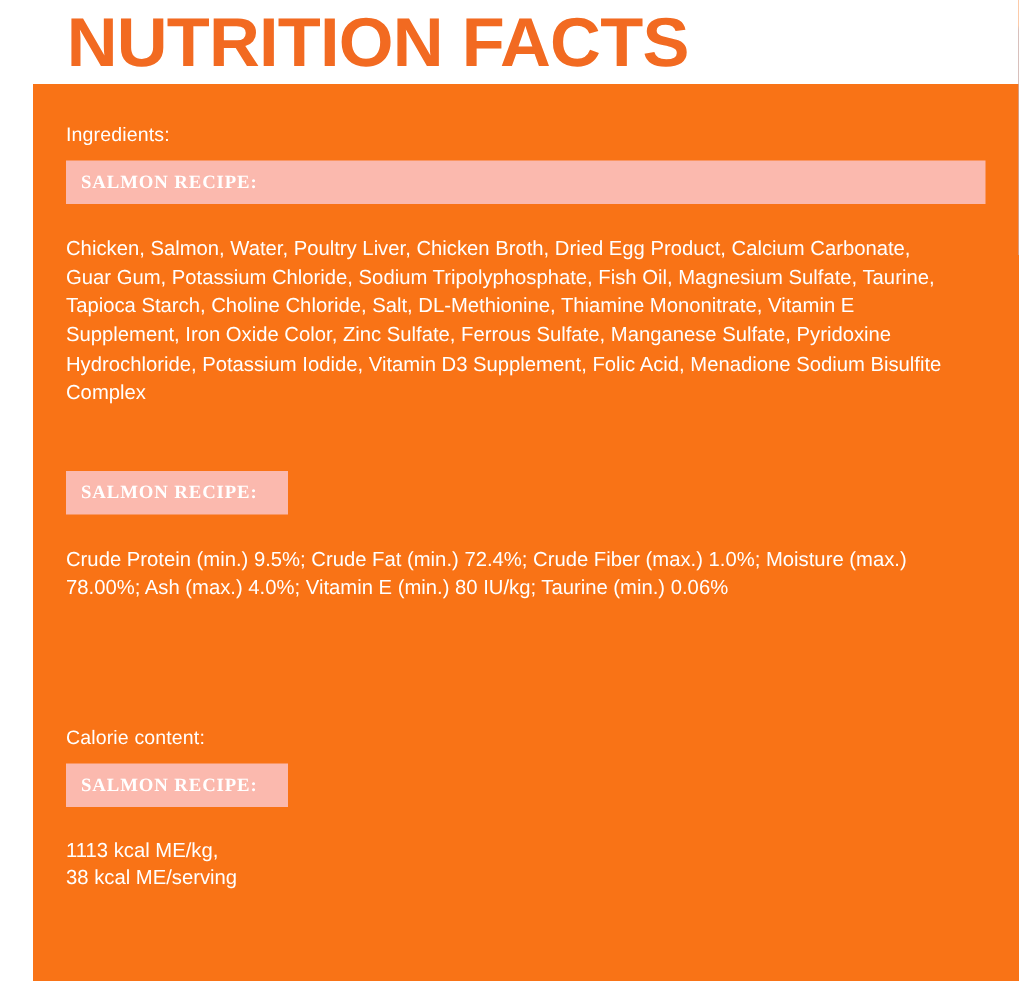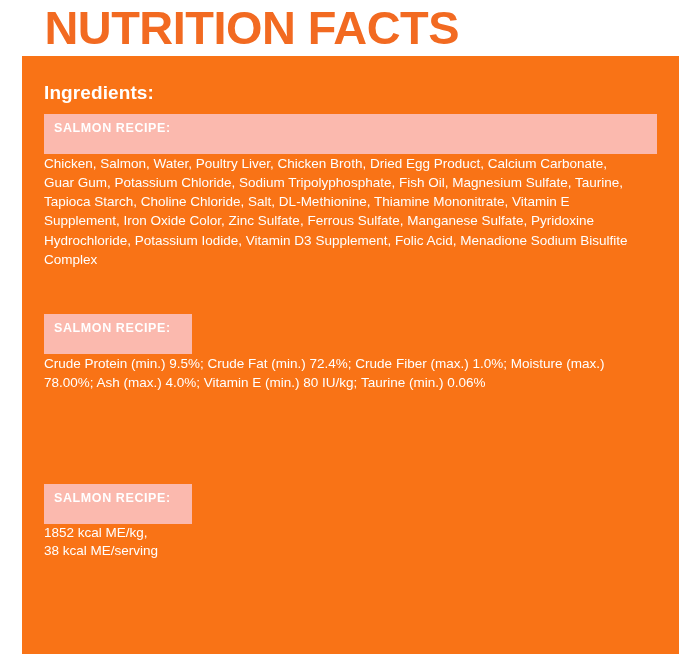--- a/index.html
+++ b/index.html
@@ -56,49 +56,50 @@
     width: 657px;
     height: 598px;
     background: #f97316;
   }
   .section {
     position: absolute;
     left: 22px;
     right: 22px;
   }
   .section-heading {
-    font-size: 19px;
-    font-weight: 700;
+    font-size: 13px;
+    font-weight: 400;
     color: #ffffff;
     margin: 0 0 10px 0;
     letter-spacing: 0.1px;
   }
   .recipe-chip {
     background: #fbb9ae;
     color: #ffffff;
     font-size: 12.5px;
     font-weight: 700;
     letter-spacing: 0.6px;
-    padding: 7px 0 19px 10px;
+    padding: 7px 0 7px 10px;
     box-sizing: border-box;
+    font-family: Liberation Serif, serif;
   }
   .chip-full {
     width: 100%;
   }
   .chip-mid {
     width: 148px;
   }
   .chip-small {
     width: 148px;
   }
   .body-text {
     color: #ffffff;
     font-size: 13.5px;
     line-height: 1.42;
-    margin-top: 0;
+    margin-top: 20px;
     max-width: 588px;
   }
   .body-text.tight {
     line-height: 1.35;
   }
   #sec-ingredients { top: 26px; }
   #sec-guaranteed { top: 258px; }
   #sec-calorie { top: 428px; }
 </style>
 </head>
@@ -119,19 +120,20 @@
       <div class="recipe-chip chip-full">SALMON RECIPE:</div>
       <p class="body-text">Chicken,  Salmon, Water, Poultry Liver, Chicken Broth, Dried Egg Product, Calcium Carbonate, Guar Gum, Potassium Chloride, Sodium Tripolyphosphate, Fish Oil, Magnesium Sulfate, Taurine, Tapioca Starch, Choline Chloride, Salt, DL-Methionine, Thiamine Mononitrate, Vitamin E Supplement, Iron Oxide Color, Zinc Sulfate, Ferrous Sulfate, Manganese Sulfate, Pyridoxine Hydrochloride, Potassium Iodide, Vitamin D3 Supplement, Folic Acid, Menadione Sodium Bisulfite Complex</p>
     </div>
 
     <div class="section" id="sec-guaranteed">
       <div class="recipe-chip chip-mid">SALMON RECIPE:</div>
       <p class="body-text">Crude Protein (min.) 9.5%; Crude Fat (min.) 72.4%; Crude Fiber (max.) 1.0%; Moisture (max.) 78.00%; Ash (max.) 4.0%; Vitamin E (min.) 80 IU/kg; Taurine (min.) 0.06%</p>
     </div>
 
     <div class="section" id="sec-calorie">
+      <h2 class="section-heading">Calorie content:</h2>
       <div class="recipe-chip chip-small">SALMON RECIPE:</div>
-      <p class="body-text tight" style="white-space: pre-line;">1852 kcal ME/kg,
+      <p class="body-text tight" style="white-space: pre-line;">1113 kcal ME/kg,
 38 kcal ME/serving</p>
     </div>
 
   </div>
 </div>
 
 </body></html>

